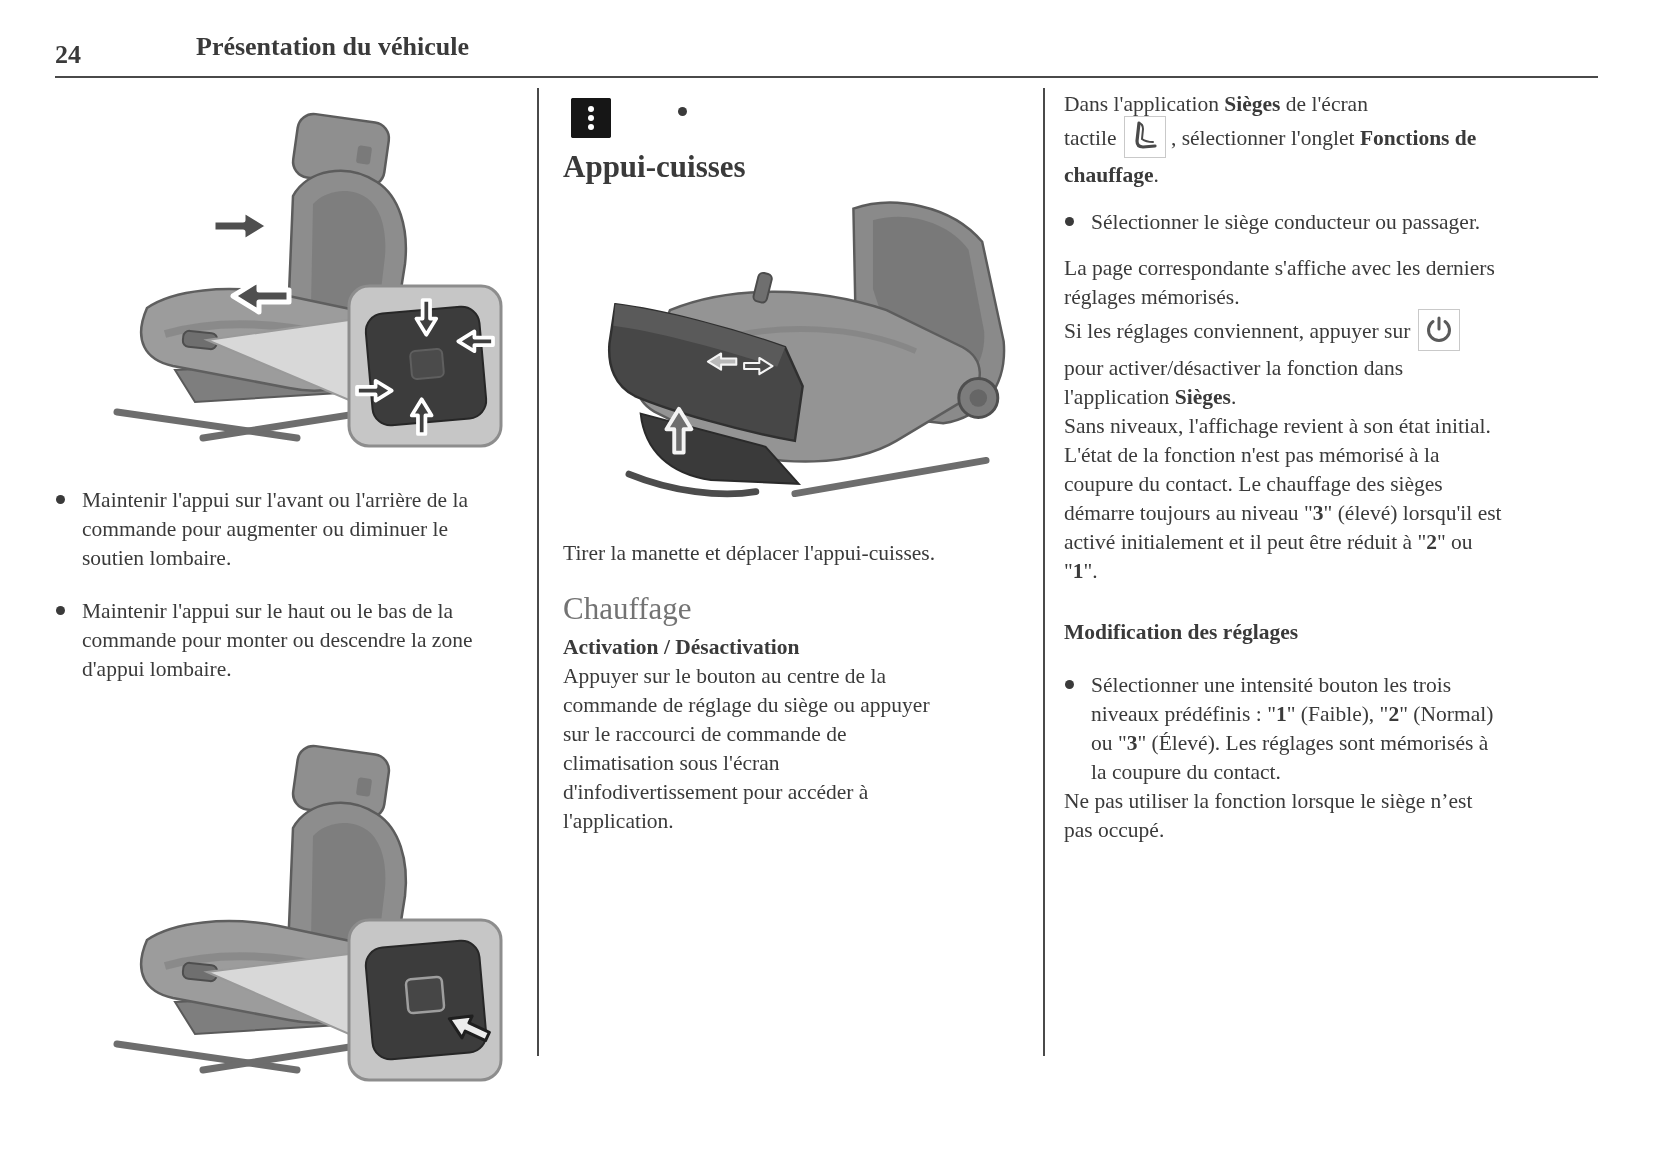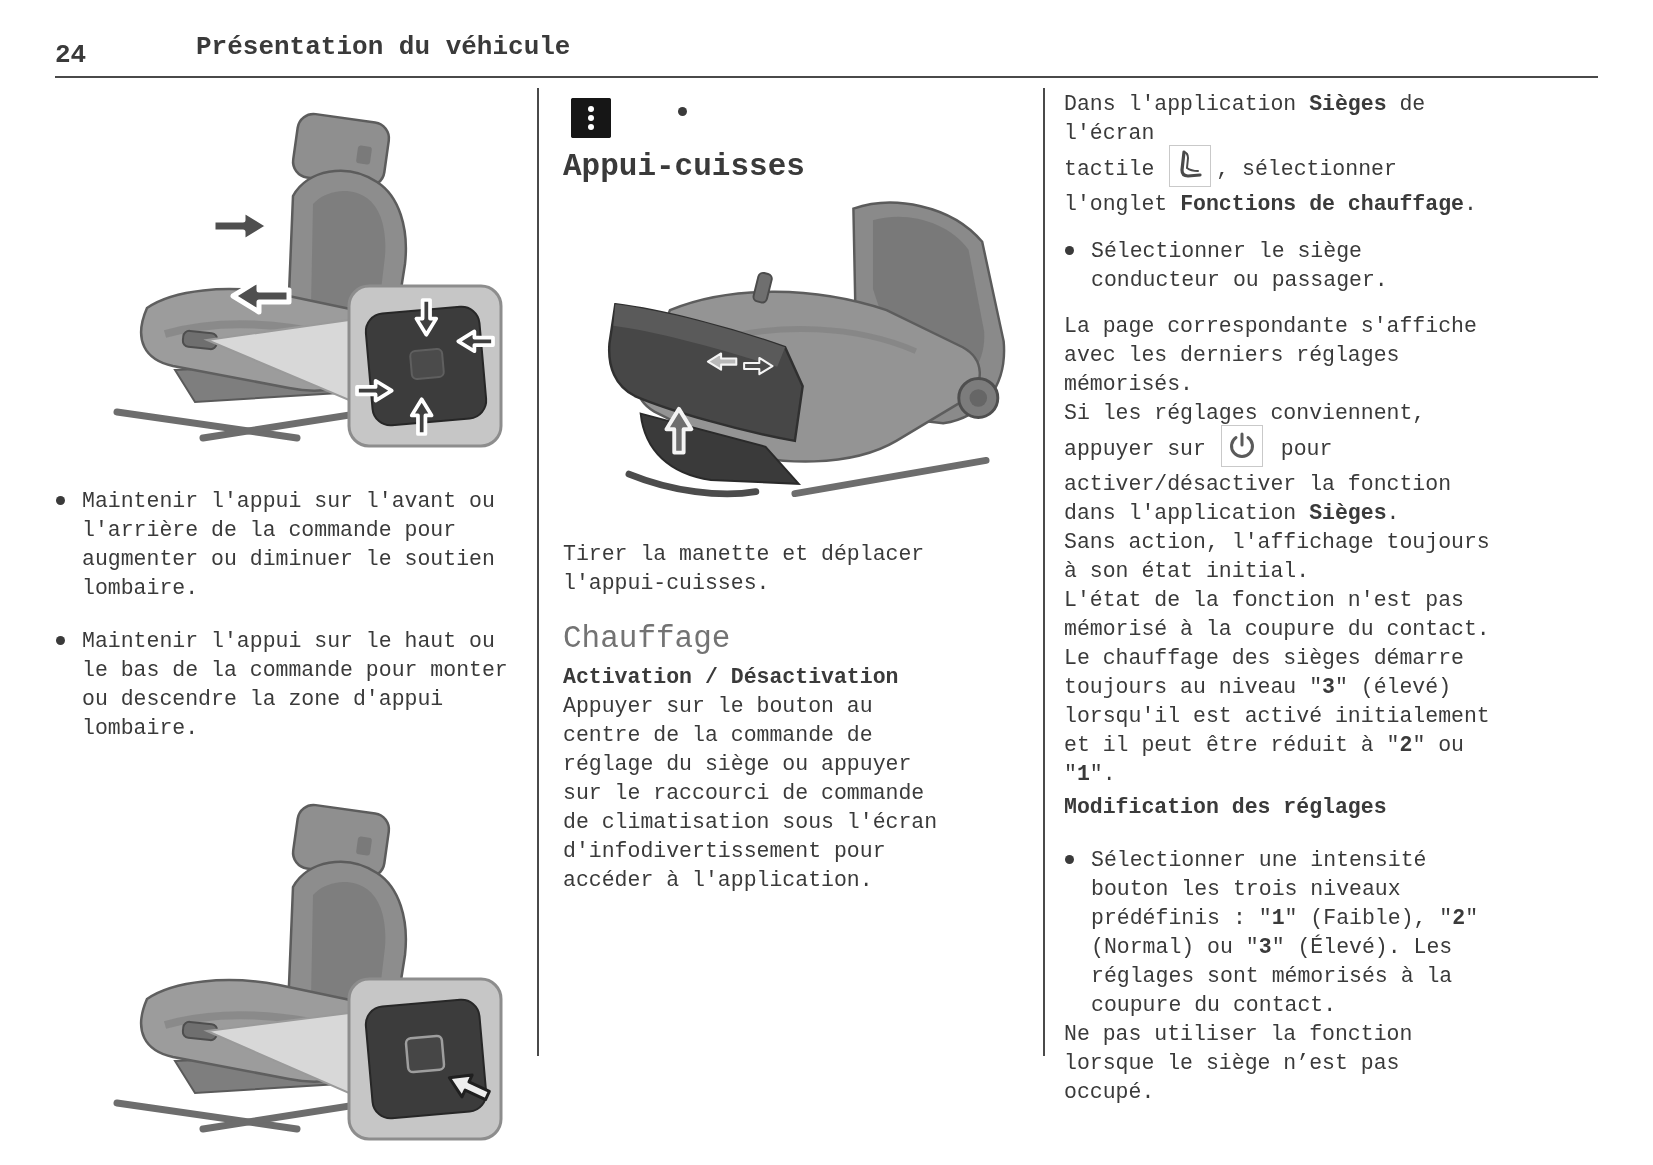--- a/index.html
+++ b/index.html
@@ -1,17 +1,17 @@
 <!DOCTYPE html>
 <html><head>
 <meta charset="utf-8">
 <style>
   html,body{margin:0;padding:0;background:#ffffff;}
   .page{position:relative;width:1653px;height:1165px;background:#fff;overflow:hidden;
-        font-family:Liberation Mono, monospace;color:#3a3a3a;}
+        font-family:Liberation Serif, serif;color:#3a3a3a;}
   
   .pg-num{position:absolute;left:55px;top:40px;font-size:26px;font-weight:bold;}
   .pg-title{position:absolute;left:196px;top:32px;font-size:26px;font-weight:bold;}
   .hrule{position:absolute;left:55px;top:76px;width:1543px;height:2px;background:#4a4a4a;}
   .vrule{position:absolute;top:88px;width:2px;height:968px;background:#4a4a4a;}
   #rule1{left:537px;} #rule2{left:1043px;}
   
   .col{position:absolute;top:90px;font-size:21.5px;line-height:29px;}
   #col-left{left:55px;width:456px;}
   #col-mid{left:563px;width:452px;}
@@ -186,24 +186,24 @@
     <p class="gap">La page correspondante s'affiche avec les derniers réglages mémorisés.</p>
 
     <p>
       <span><span>Si les réglages conviennent, appuyer sur</span></span>
       <span class="inline-icon"><svg viewBox="0 0 40 40">
             <path d="M20 8 L20 19" stroke="#5a5a5a" stroke-width="3" stroke-linecap="round" fill="none"></path>
             <path d="M14 11.5 A 10.5 10.5 0 1 0 26 11.5" stroke="#5a5a5a" stroke-width="3" stroke-linecap="round" fill="none"></path>
           </svg></span><span><span> pour activer/désactiver la fonction dans l'application </span><span class="b">Sièges</span><span>.</span></span>
     </p>
 
-    <p>Sans action, l'affichage toujours à son état initial.</p>
+    <p>Sans niveaux, l'affichage revient à son état initial.</p>
     <p><span>L'état de la fonction n'est pas mémorisé à la coupure du contact. Le chauffage des sièges démarre toujours au niveau "</span><span class="b">3</span><span>" (élevé) lorsqu'il est activé initialement et il peut être réduit à "</span><span class="b">2</span><span>" ou "</span><span class="b">1</span><span>".</span></p>
 
-    <p class="h-sub gap" style="margin-top:4px;">Modification des réglages</p>
+    <p class="h-sub gap" style="margin-top:32px;">Modification des réglages</p>
 
 
     <div class="bullet" style="margin-top:24px;">
       <span class="dot"></span>
       <span><span>Sélectionner une intensité bouton les trois niveaux prédéfinis : "</span><span class="b">1</span><span>" (Faible), "</span><span class="b">2</span><span>" (Normal) ou "</span><span class="b">3</span><span>" (Élevé). Les réglages sont mémorisés à la coupure du contact.</span></span>
     </div>
 
     <p>Ne pas utiliser la fonction lorsque le siège n’est pas occupé.</p>
   </div>
 

